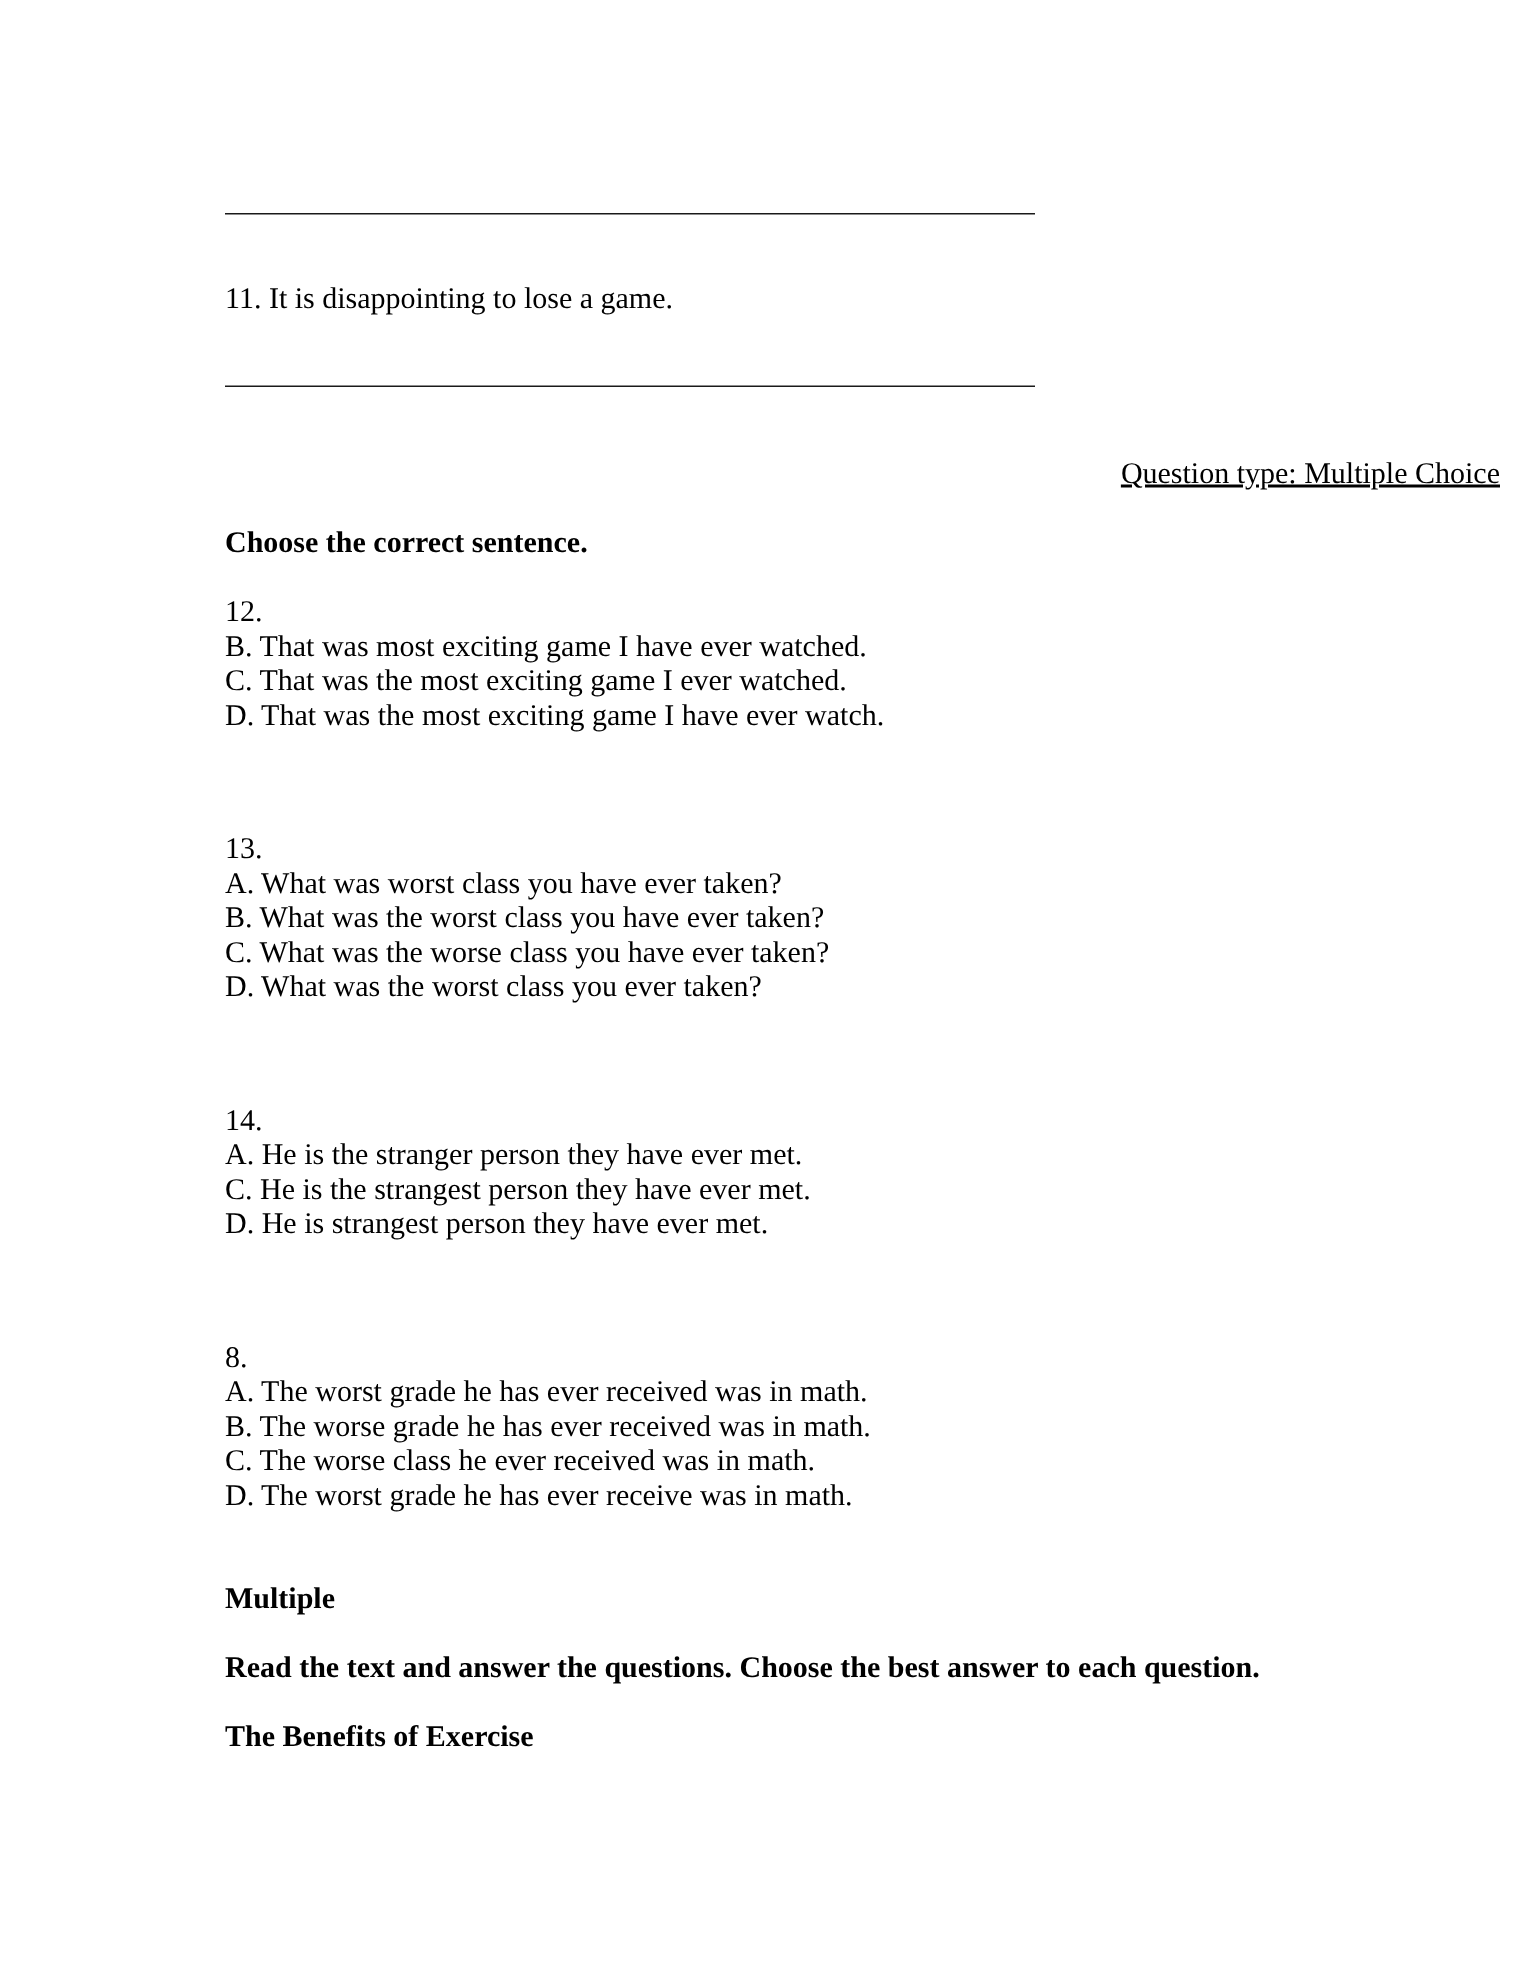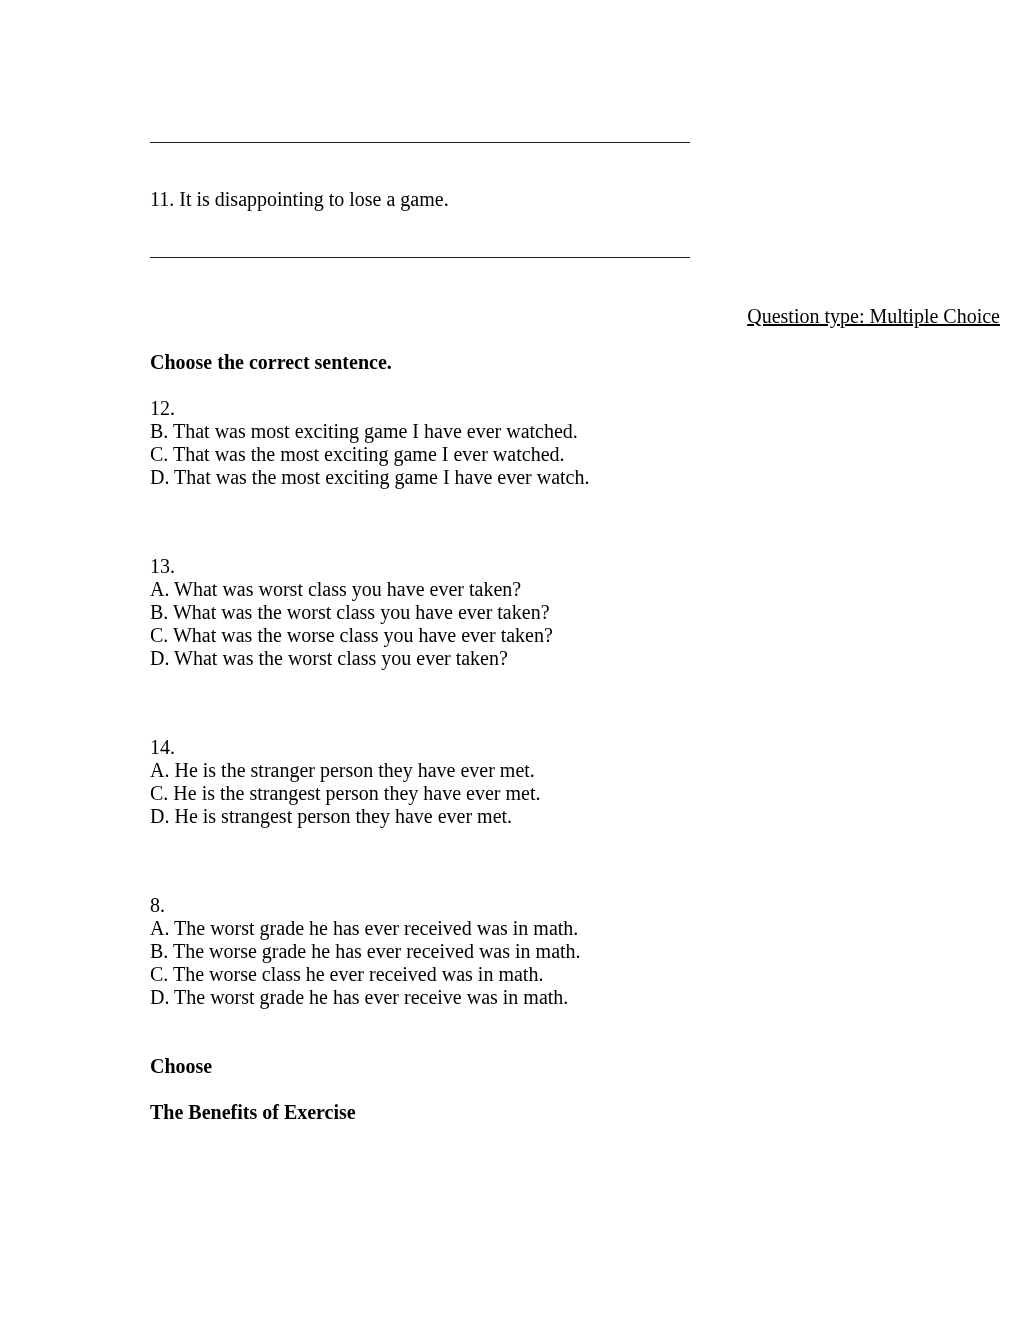--- a/index.html
+++ b/index.html
@@ -97,19 +97,20 @@
     </div>
 
     <div class="question-block spaced">
       <p>8.</p>
       <p>A. The worst grade he has ever received was in math.</p>
       <p>B. The worse grade he has ever received was in math.</p>
       <p>C. The worse class he ever received was in math.</p>
       <p>D. The worst grade he has ever receive was in math.</p>
     </div>
 
-    <p class="reading-heading">Choose</p>
+    <p class="reading-heading">Multiple</p>
 
+    <p class="reading-instruction">Read the text and answer the questions. Choose the best answer to each question.</p>
 
     <p class="passage-title">The Benefits of Exercise</p>
 
   </div>
 </div>
 
 </body></html>

